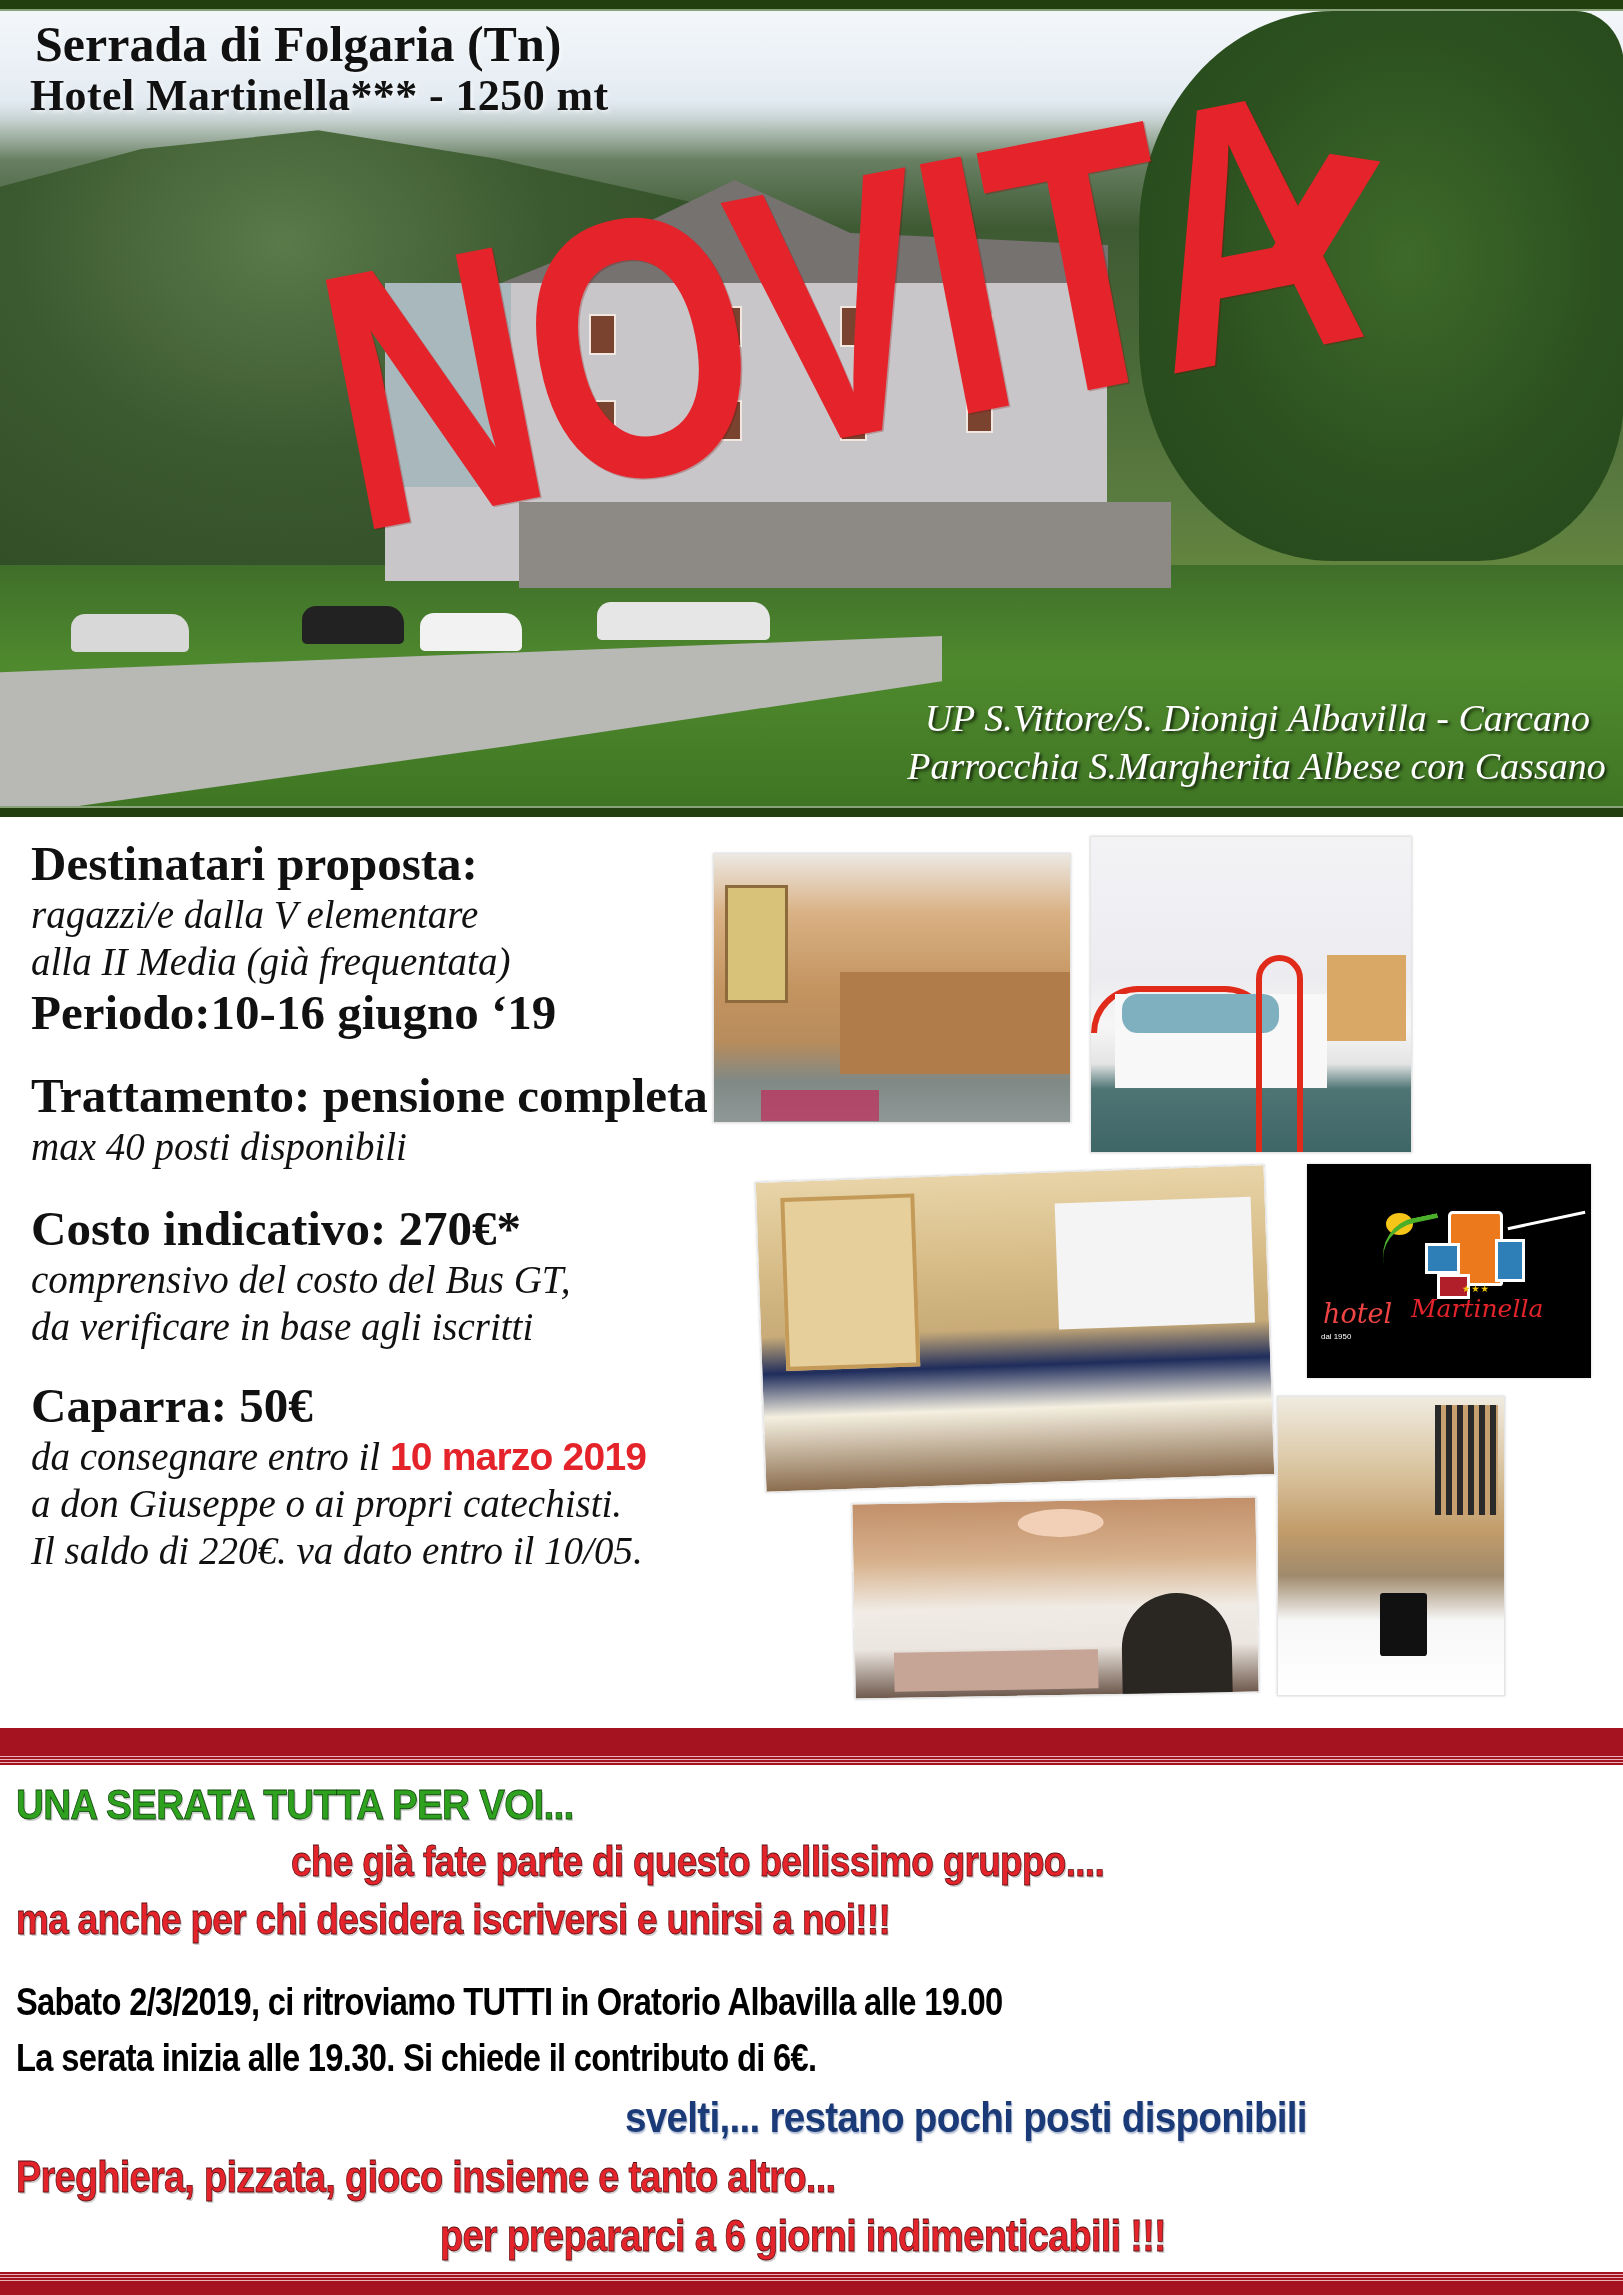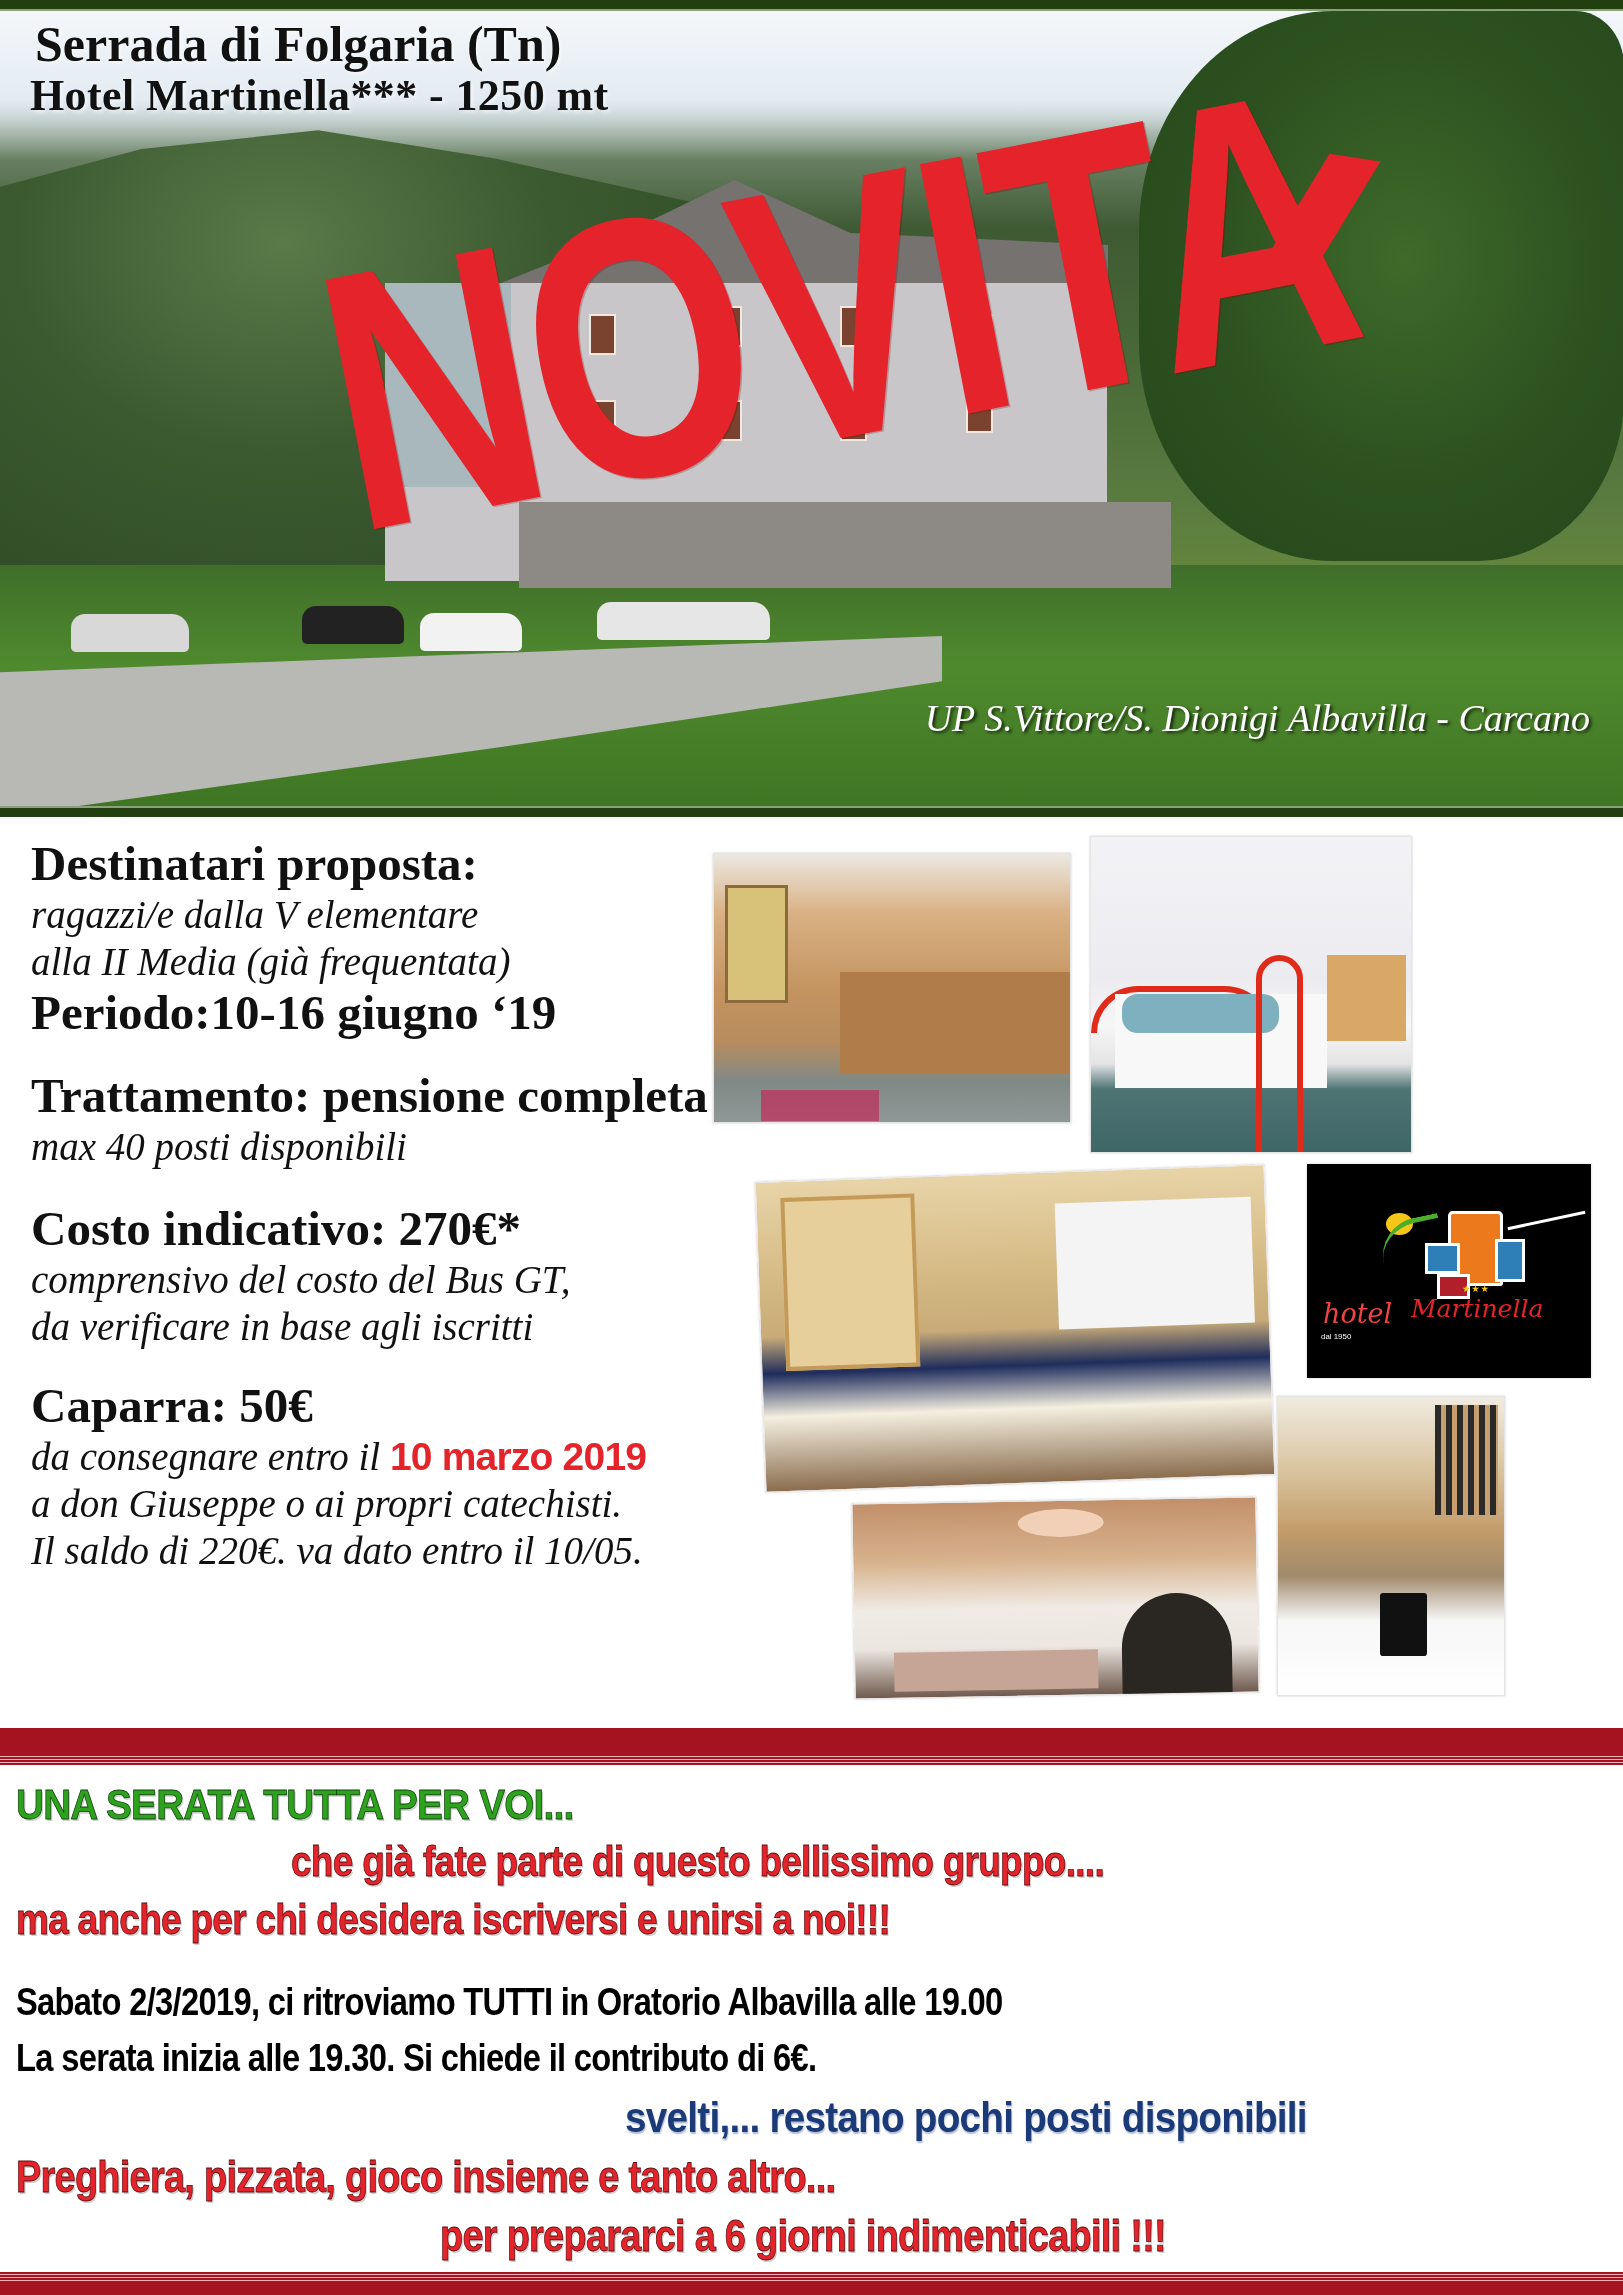--- a/index.html
+++ b/index.html
@@ -125,20 +125,21 @@
   <div class="hero-topbar"></div>
   <div class="hero-bottombar"></div>
 
   <h1 class="hero-title">Serrada di Folgaria (Tn)</h1>
   <h2 class="hero-subtitle">Hotel Martinella*** - 1250 mt</h2>
 
   <div class="novita">NOVITA</div>
   <div class="novita-accent"></div>
 
   <div class="parish-line parish-1">UP  S.Vittore/S. Dionigi  Albavilla - Carcano</div>
+  <div class="parish-line parish-2">Parrocchia S.Margherita  Albese con Cassano</div>
 </section>
 
 <section class="info">
   <div>
     <div class="info-head">Destinatari proposta:</div>
     <div class="info-body">ragazzi/e dalla V elementare</div>
     <div class="info-body">alla II Media (già frequentata)</div>
   </div>
 
   <div style="">

